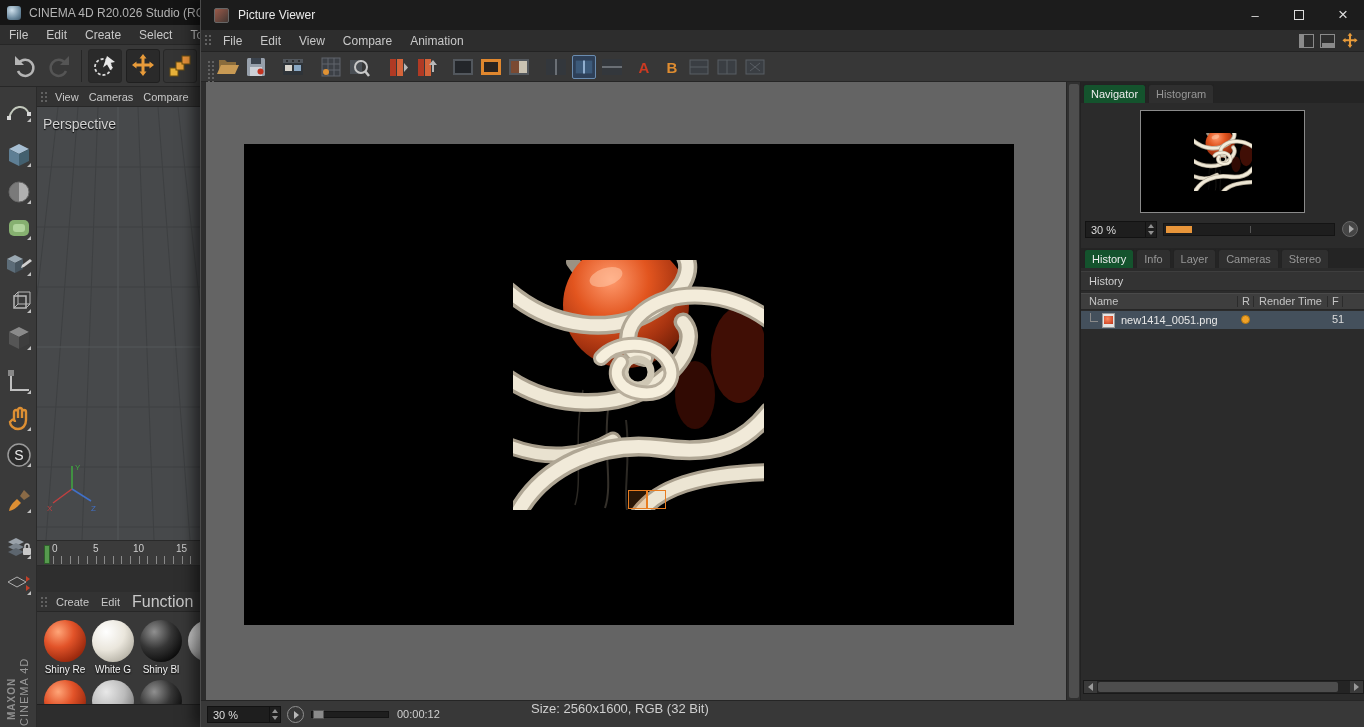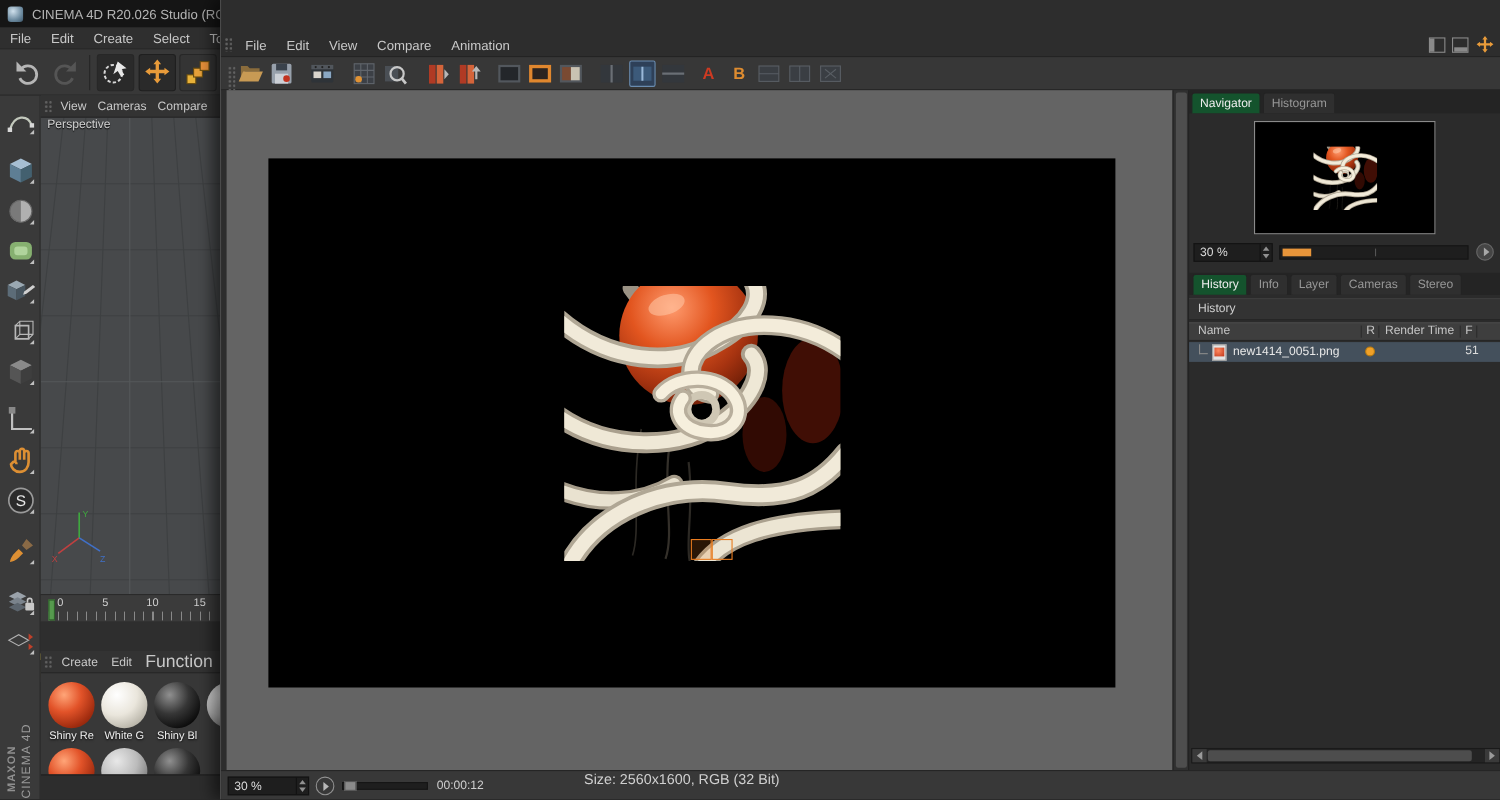--- a/index.html
+++ b/index.html
@@ -235,21 +235,21 @@
             <line x1="0" y1="60" x2="163" y2="60"></line>
               <line x1="0" y1="120" x2="163" y2="120"></line>
               <line x1="0" y1="180" x2="163" y2="180"></line>
               <line x1="0" y1="300" x2="163" y2="300"></line>
               <line x1="0" y1="360" x2="163" y2="360"></line>
               <line x1="0" y1="420" x2="163" y2="420"></line>
           </g>
           <line x1="81" y1="0" x2="81" y2="433" stroke="#55585a"></line>
             <line x1="0" y1="240" x2="163" y2="240" stroke="#55585a"></line>
         </svg>
-        <span class="abs" style="left:6px;top:0;font-size:11px;color:#d2d2d2;text-shadow:0 1px 1px #000">Perspective</span>
+        <span class="abs" style="left:6px;top:9px;font-size:14px;color:#d2d2d2;text-shadow:0 1px 1px #000">Perspective</span>
         <svg class="abs" style="left:8px;top:352px" width="54" height="54" viewBox="0 0 54 54">
           <line x1="27" y1="30" x2="27" y2="7" stroke="#3fa83f" stroke-width="1.5"></line>
             <text x="30" y="11" fill="#3fa83f" font-size="8">Y</text>
           <line x1="27" y1="30" x2="8" y2="44" stroke="#c04040" stroke-width="1.5"></line>
             <text x="2" y="52" fill="#c04040" font-size="8">X</text>
           <line x1="27" y1="30" x2="46" y2="42" stroke="#4070c8" stroke-width="1.5"></line>
             <text x="46" y="52" fill="#4070c8" font-size="8">Z</text>
         </svg>
       </div>
     </div>
@@ -300,20 +300,35 @@
     </div>
 
     <div class="abs" style="left:0;top:600px;width:37px;height:127px;background:#3a3a3a;border-right:1px solid #2a2a2a;overflow:hidden">
       <span class="abs" style="left:6px;top:120px;transform:rotate(-90deg);transform-origin:0 0;font-size:10px;font-weight:bold;color:#8f8f8f;letter-spacing:1px;white-space:nowrap">MAXON</span>
       <span class="abs" style="left:18px;top:126px;transform:rotate(-90deg);transform-origin:0 0;font-size:11px;color:#9a9a9a;letter-spacing:1px;white-space:nowrap">CINEMA 4D</span>
     </div>
   </div>
 
   <div class="abs" style="left:200px;top:0;width:1164px;height:727px;background:#2d2d2d;z-index:10;border-left:1px solid #4a4a4a;box-shadow:-6px 0 14px rgba(0,0,0,.55)">
 
+    <div class="abs flex" style="left:0;top:0;width:1164px;height:30px;background:#1c1c1c">
+      <div style="width:15px;height:15px;margin:0 9px 0 13px;border-radius:2px;background:linear-gradient(135deg,#9a5a4a,#433733);border:1px solid #666"></div>
+      <span style="color:#eaeaea;font-size:12px">Picture Viewer</span>
+      <div style="margin-left:auto;display:flex">
+        <div class="winbtn">
+            <span>–</span>
+          </div>
+        <div class="winbtn">
+            <span style="display:block;width:10px;height:10px;border:1px solid #dcdcdc"></span>
+          </div>
+        <div class="winbtn" style="font-size:17px">
+            <span>×</span>
+          </div>
+      </div>
+    </div>
 
     <div class="abs flex" style="left:0;top:30px;width:1164px;height:22px;background:#2d2d2d;border-bottom:1px solid #232323;overflow:hidden">
       <div class="grip"></div>
       <span class="mi">File</span>
       <span class="mi">Edit</span>
       <span class="mi">View</span>
       <span class="mi">Compare</span>
       <span class="mi">Animation</span>
       <div class="abs" style="left:1098px;top:4px;width:15px;height:14px;border:1px solid #8a8a8a">
           <div style="width:4px;height:12px;background:#8a8a8a"></div>

